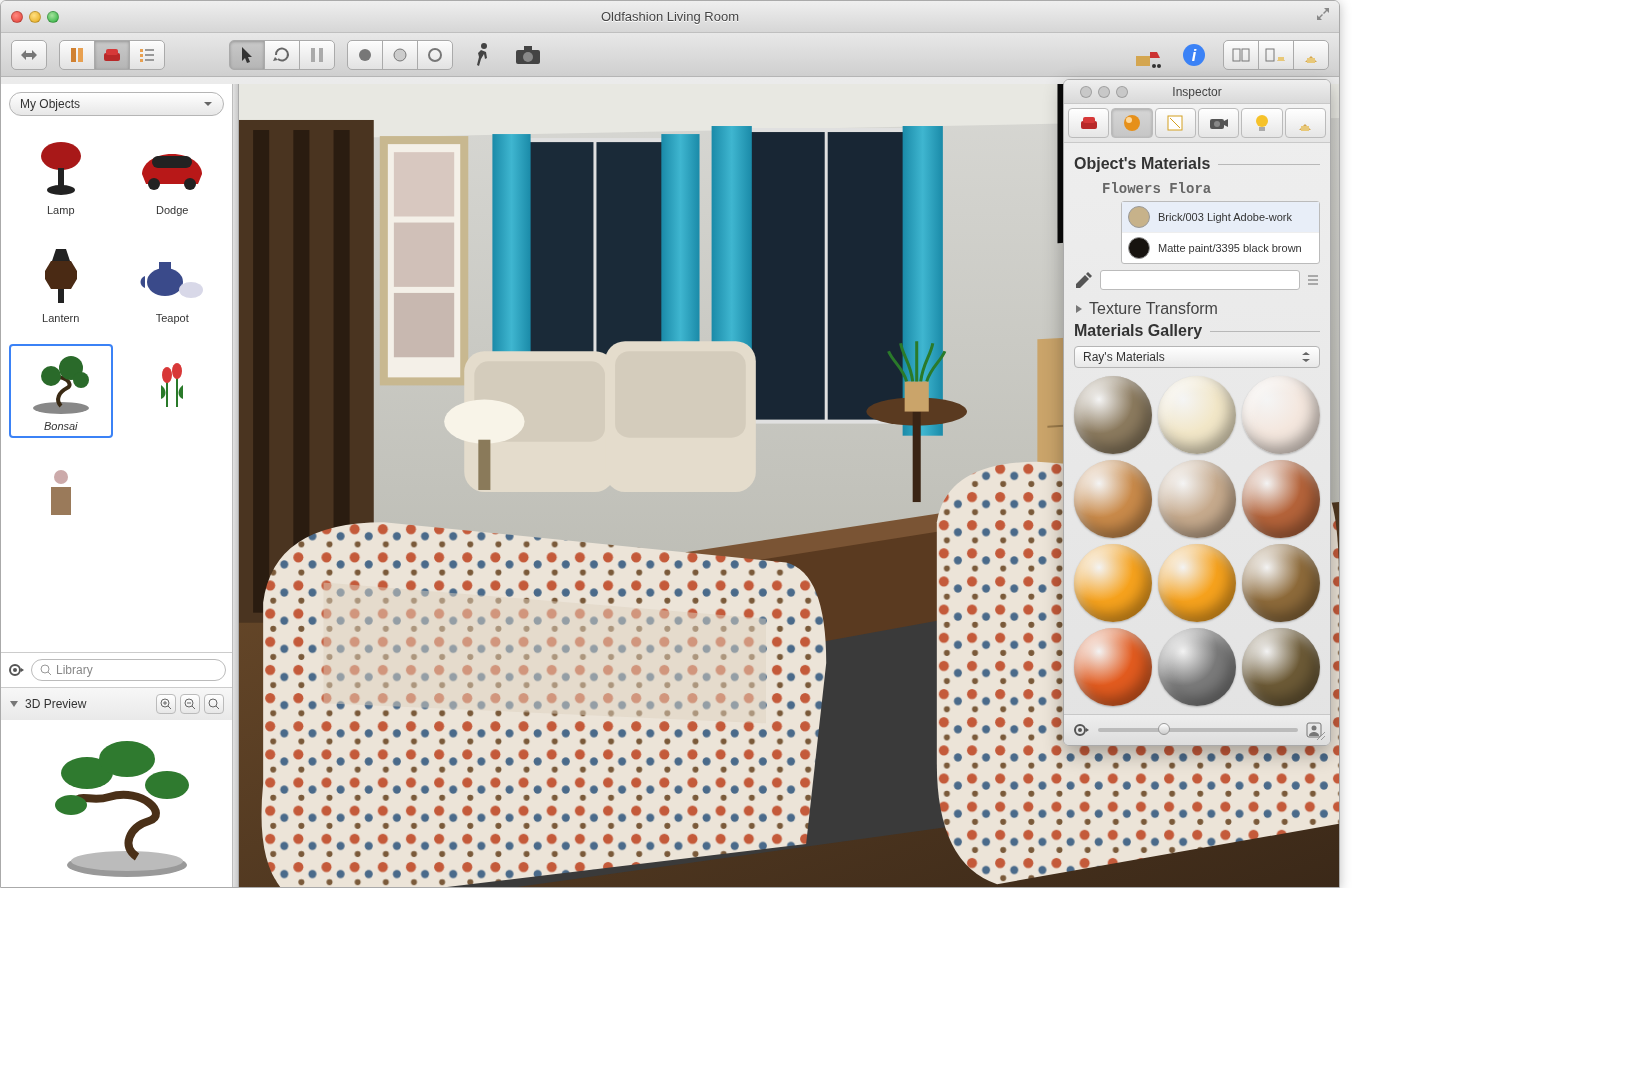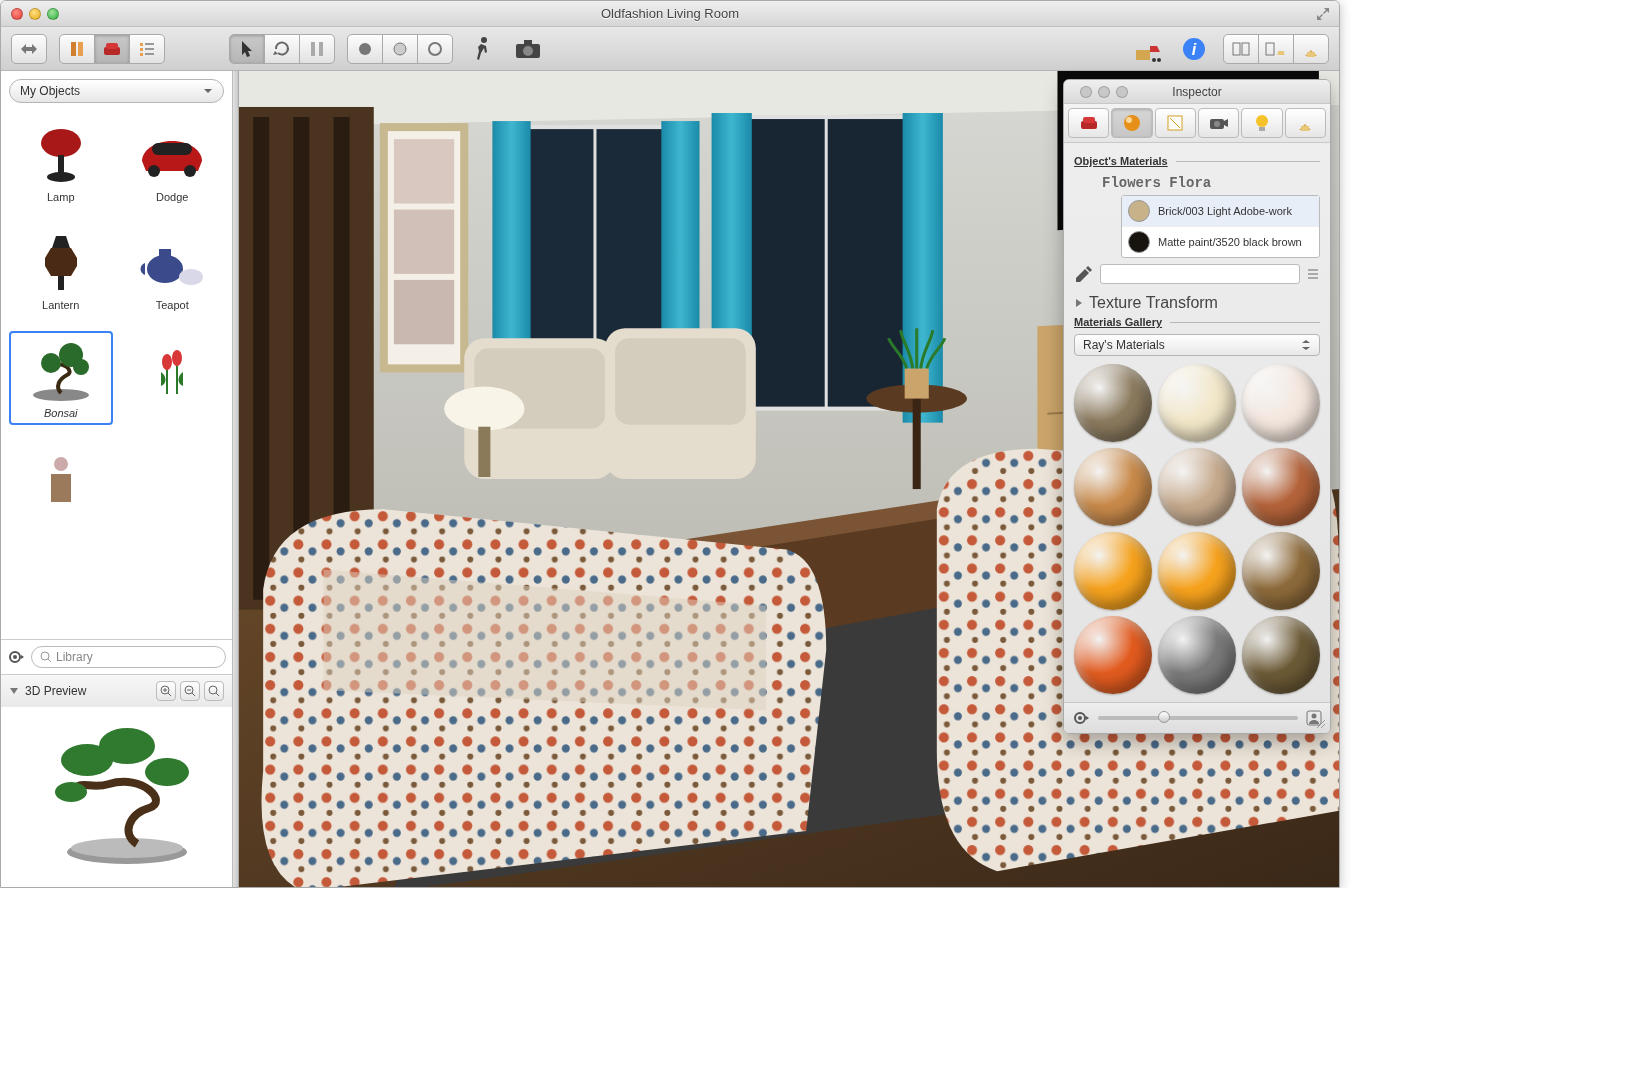--- a/index.html
+++ b/index.html
@@ -1,40 +1,40 @@
 <!DOCTYPE html>
 <html><head>
 <meta charset="utf-8">
 <style>
 * { box-sizing: border-box; margin: 0; padding: 0; }
 body { font-family: "Lucida Grande", "Helvetica Neue", sans-serif; font-size: 12px; color: #333; background: #fff; }
 
 .window { width: 1340px; height: 888px; border: 1px solid #aaa; border-radius: 6px 6px 0 0; background: linear-gradient(#ededed,#d8d8d8); position: relative; overflow: hidden; box-shadow: 0 2px 12px rgba(0,0,0,.25); }
 
-.titlebar { height: 26px; display: flex; align-items: center; position: relative; border-bottom: 1px solid #bfbfbf; background: linear-gradient(#efefef,#d6d6d6); }
+.titlebar { height: 32px; display: flex; align-items: center; position: relative; border-bottom: 1px solid #bfbfbf; background: linear-gradient(#efefef,#d6d6d6); }
 .traffic { display: flex; gap: 6px; padding-left: 10px; }
 .traffic span { width: 12px; height: 12px; border-radius: 50%; border: 1px solid rgba(0,0,0,.2); }
 .tl-close { background: radial-gradient(circle at 40% 35%, #ff8a80, #e33e35); }
 .tl-min { background: radial-gradient(circle at 40% 35%, #ffe082, #e6a817); }
 .tl-max { background: radial-gradient(circle at 40% 35%, #a5e39d, #27ae3a); }
 .title { position: absolute; left: 0; right: 0; text-align: center; font-size: 13px; color: #444; text-shadow: 0 1px 0 #fff; }
 .fullscreen-icon { position: absolute; right: 8px; top: 5px; width: 16px; height: 16px; color: #888; }
 
 .toolbar { height: 44px; border-bottom: 1px solid #b5b5b5; background: linear-gradient(#e8e8e8,#cfcfcf); display: flex; align-items: center; padding: 0 10px; gap: 12px; }
 .tb-group { display: flex; }
 .tb-btn { min-width: 36px; height: 30px; border: 1px solid #aaa; background: linear-gradient(#fdfdfd,#e2e2e2); display: flex; align-items: center; justify-content: center; box-shadow: 0 1px 0 #fff inset; color:#555; }
 .tb-group .tb-btn { border-radius: 0; margin-left: -1px; }
 .tb-group .tb-btn:first-child { border-radius: 5px 0 0 5px; margin-left: 0; }
 .tb-group .tb-btn:last-child { border-radius: 0 5px 5px 0; }
 .tb-btn.solo { border-radius: 5px; }
 .tb-btn.active { background: linear-gradient(#c9c9c9,#b5b5b5); box-shadow: inset 0 1px 3px rgba(0,0,0,.25); }
 .tb-spacer { flex: 1; }
 .tb-iconbtn { width: 34px; height: 34px; display:flex;align-items:center;justify-content:center; }
 
-.content { display: flex; height: calc(100% - 70px); background: #fff; }
+.content { display: flex; height: calc(100% - 70px); background: #fff; margin-top: 7px; }
 
 .sidebar { width: 232px; border-right: 1px solid #bdbdbd; display: flex; flex-direction: column; background: #fff; }
 .dropdown { margin: 8px; height: 24px; border: 1px solid #b5b5b5; border-radius: 12px; background: linear-gradient(#fff,#e7e7e7); display: flex; align-items: center; padding: 0 10px; justify-content: space-between; font-size: 12px; color: #333; }
 .objects { flex: 1; overflow: auto; padding: 4px 8px; }
 .obj-grid { display: grid; grid-template-columns: 1fr 1fr; gap: 14px 8px; }
 .obj-cell { display: flex; flex-direction: column; align-items: center; padding: 6px 2px 4px; border: 2px solid transparent; border-radius: 4px; }
 .obj-cell.selected { border-color: #3b82f6; font-style: italic; }
 .thumb { width: 80px; height: 64px; display: flex; align-items: center; justify-content: center; }
 .obj-label { margin-top: 4px; font-size: 11px; text-align: center; }
 .sb-footer { border-top: 1px solid #ccc; padding: 6px; display: flex; align-items: center; gap: 6px; }
@@ -48,21 +48,21 @@
 .divider { position: absolute; left: 0; top: 0; width: 6px; height: 100%; background: linear-gradient(90deg,#e2e2e2,#cacaca); border-right: 1px solid #aaa; cursor: col-resize; }
 .viewport svg.scene { width: 100%; height: 100%; display: block; }
 
 .inspector { position: absolute; top: 78px; right: 8px; width: 268px; background: linear-gradient(#efefef,#e3e3e3); border: 1px solid #aaa; border-radius: 6px; box-shadow: 0 8px 20px rgba(0,0,0,.3); overflow: hidden; }
 .insp-title { height: 24px; display: flex; align-items: center; justify-content: center; position: relative; background: linear-gradient(#efefef,#d9d9d9); border-bottom: 1px solid #c8c8c8; font-size: 12px; color: #444; }
 .insp-title .traffic { position: absolute; left: 6px; }
 .insp-tabs { display: flex; padding: 4px; gap: 2px; border-bottom: 1px solid #c9c9c9; background: linear-gradient(#f3f3f3,#e5e5e5); }
 .insp-tab { flex: 1; height: 30px; border: 1px solid #bbb; border-radius: 4px; background: linear-gradient(#fff,#e6e6e6); display: flex; align-items: center; justify-content: center; }
 .insp-tab.active { background: linear-gradient(#d6d6d6,#c6c6c6); box-shadow: inset 0 1px 3px rgba(0,0,0,.2); }
 .insp-body { padding: 8px 10px; }
-.sect-h { display: flex; align-items: center; font-weight: bold; font-size: 11px; margin: 4px 0 6px; color: #333; text-decoration: underline; }
+.sect-h { display: flex; align-items: center; font-weight: bold; font-size: 16px; margin: 4px 0 6px; color: #333; }
 .sect-h::after { content: ""; flex: 1; height: 1px; background: #b8b8b8; margin-left: 8px; }
 .mat-name { font-size: 14px; padding: 2px 4px 4px 28px; color: #666; font-weight: bold; font-family: Liberation Mono, monospace; }
 .mat-list { border: 1px solid #bbb; background: #fff; border-radius: 3px; margin-left: 47px; }
 .mat-row { display: flex; align-items: center; padding: 4px 6px; gap: 8px; border-bottom: 1px solid #eee; font-size: 11px; }
 .mat-row:last-child { border-bottom: none; }
 .swatch { width: 22px; height: 22px; border-radius: 50%; border: 1px solid #999; flex-shrink: 0; }
 .picker-row { display:flex; align-items:center; margin-top:6px; gap:6px; }
 .disclosure { display: flex; align-items: center; gap: 6px; margin: 10px 0 4px; font-size: 16px; color: #444; }
 .mg-dropdown { height: 22px; border: 1px solid #b5b5b5; border-radius: 4px; background: linear-gradient(#fff,#e8e8e8); display: flex; align-items: center; padding: 0 8px; justify-content: space-between; font-size: 12px; margin-bottom: 8px; }
 .mat-grid { display: grid; grid-template-columns: repeat(3, 1fr); gap: 6px; }
@@ -503,21 +503,21 @@
     <div class="insp-body">
       <div class="sect-h">Object's Materials</div>
       <div class="mat-name">Flowers Flora</div>
       <div class="mat-list">
         <div class="mat-row" style="background:#e8eef8">
           <div class="swatch" style="background:#c7b28a"></div>
           <span>Brick/003 Light Adobe-work</span>
         </div>
         <div class="mat-row">
           <div class="swatch" style="background:#17130f"></div>
-          <span>Matte paint/3520 black brown</span>
+          <span>Matte paint/3395 black brown</span>
         </div>
       </div>
       <div class="picker-row">
         <svg width="20" height="20">
             <path fill="#555" d="M14 2l4 4-2 2-4-4zM11 5l4 4-9 9H2v-4z"></path>
           </svg>
         <div style="flex:1;height:20px;border:1px solid #bbb;border-radius:3px;background:#fff"></div>
         <svg width="14" height="14">
             <path stroke="#666" d="M2 3h10M2 7h10M2 11h10"></path>
           </svg>

